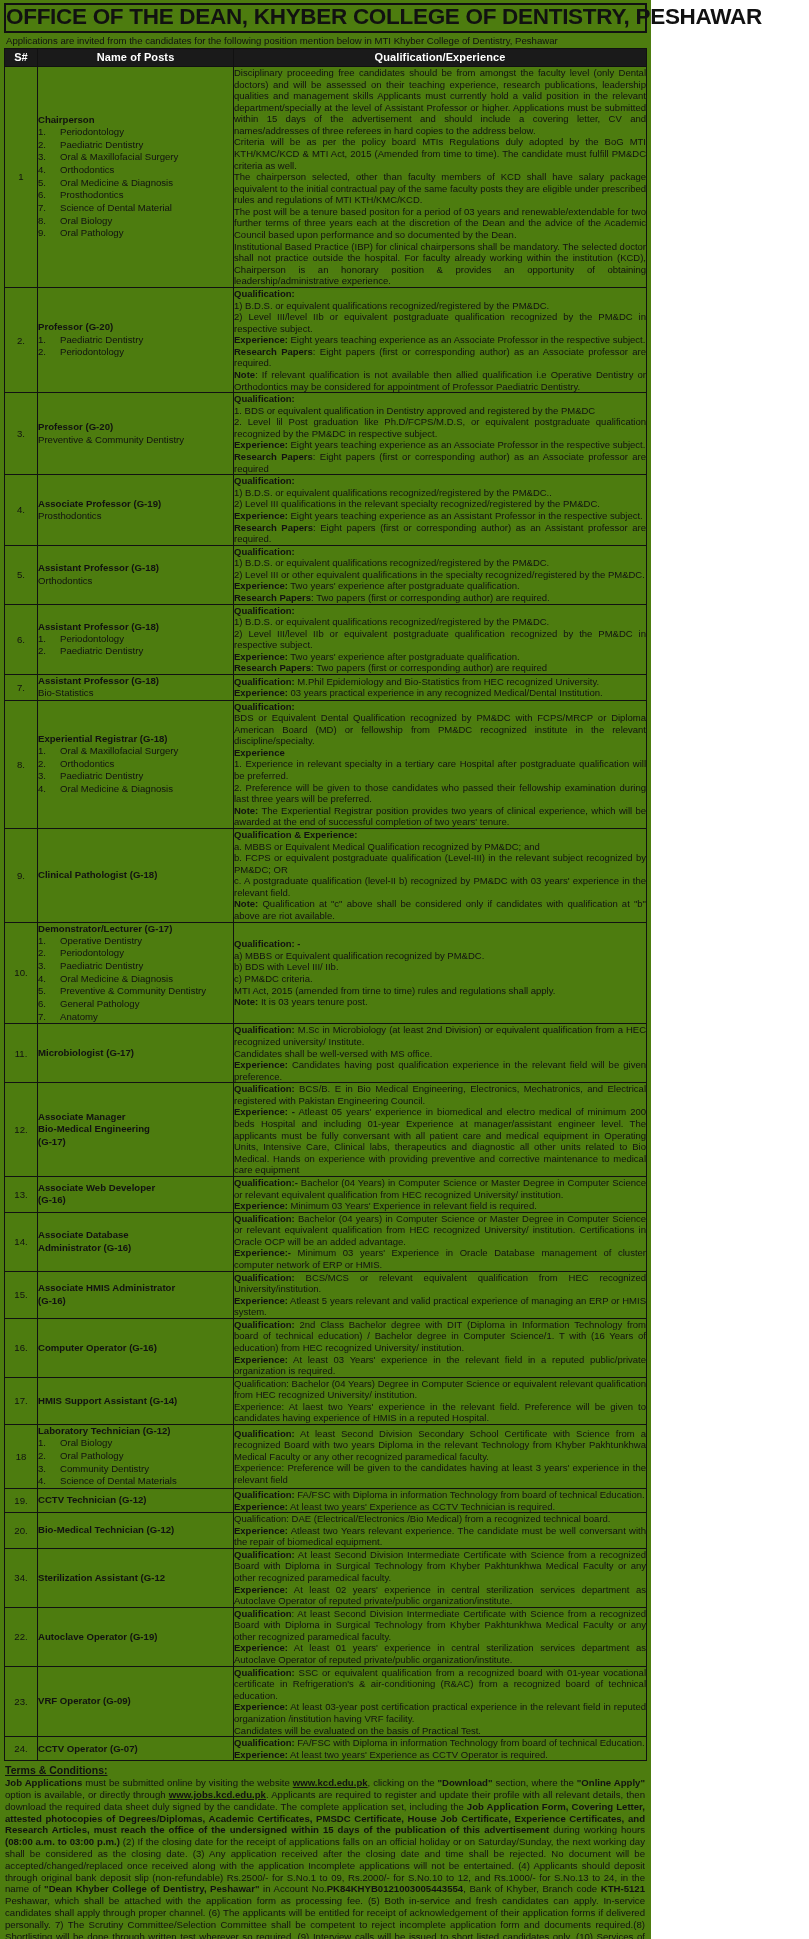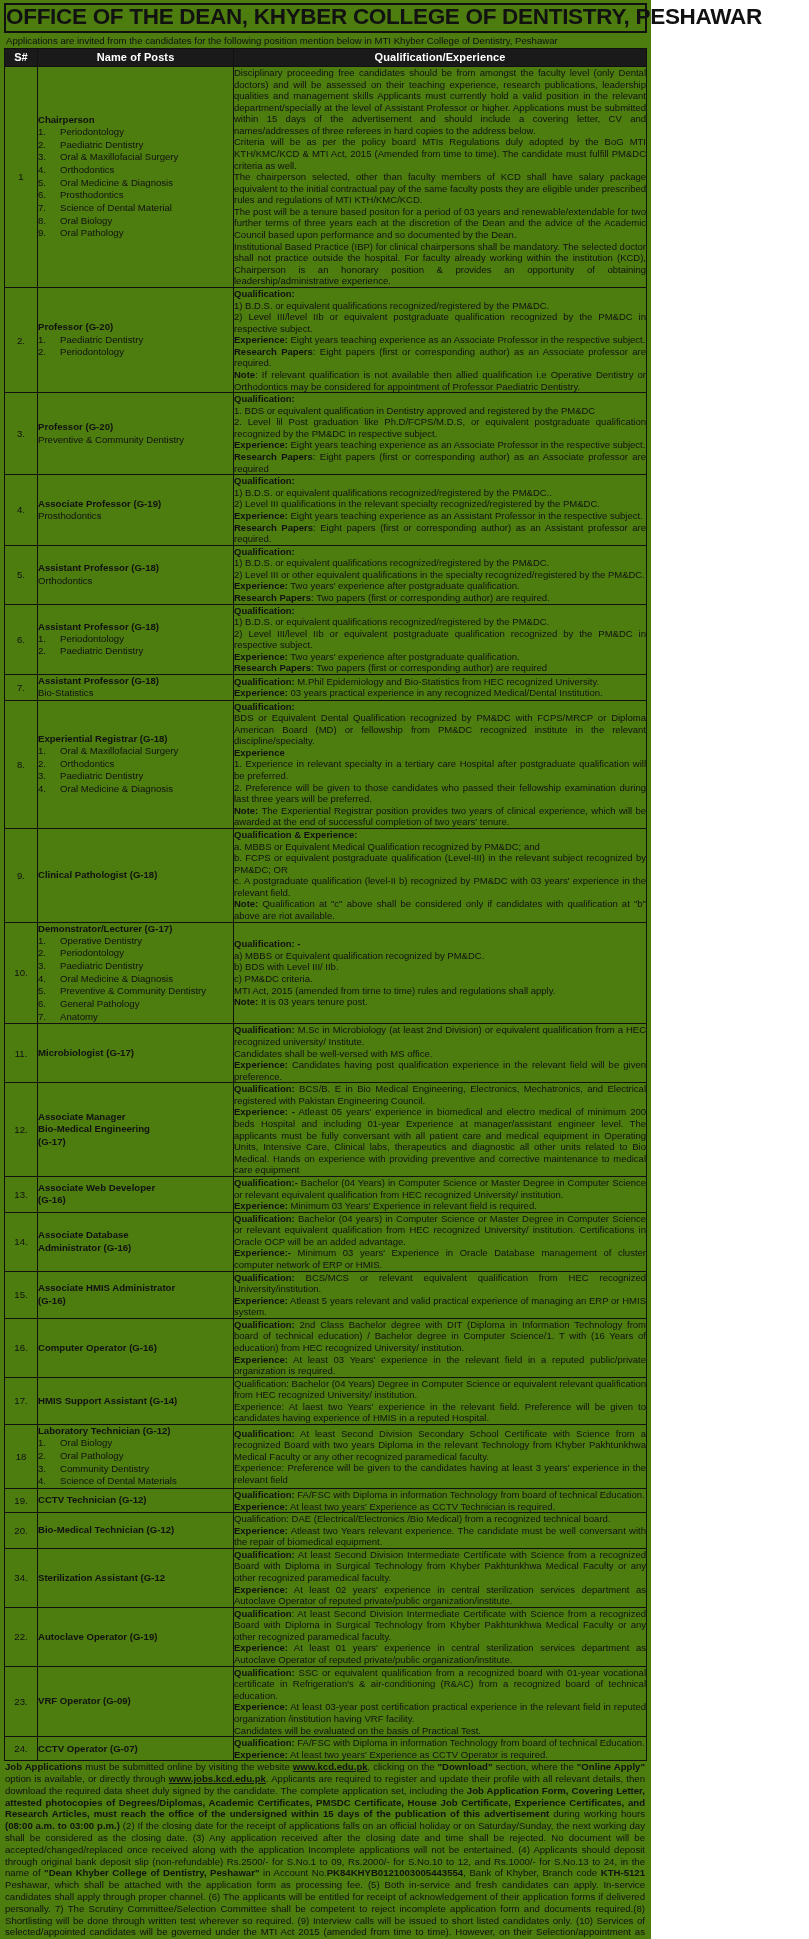--- a/index.html
+++ b/index.html
@@ -555,19 +555,20 @@
             <span class="post-title">CCTV Operator (G-07)</span>
           </td>
           <td class="qual">
             <p><span class="lbl-u">Qualification:</span> FA/FSC with Diploma in information Technology from board of technical Education.</p>
             <p><span class="lbl-u">Experience:</span> At least two years' Experience as CCTV Operator is required.</p>
           </td>
         </tr>
       </tbody>
   </table>
 
+  <div class="terms-head">Terms &amp; Conditions:</div>
   <div class="terms-body" id="terms-body"><b>Job Applications</b> must be submitted online by visiting the website <b class="u">www.kcd.edu.pk</b>, clicking on the <b>"Download"</b> section, where the <b>"Online Apply"</b> option is available, or directly through <b class="u">www.jobs.kcd.edu.pk</b>. Applicants are required to register and update their profile with all relevant details, then download the required data sheet duly signed by the candidate. The complete application set, including the <b>Job Application Form, Covering Letter, attested photocopies of Degrees/Diplomas, Academic Certificates, PMSDC Certificate, House Job Certificate, Experience Certificates, and Research Articles, must reach the office of the undersigned within 15 days of the publication of this advertisement</b> during working hours <b>(08:00 a.m. to 03:00 p.m.)</b> (2) If the closing date for the receipt of applications falls on an official holiday or on Saturday/Sunday, the next working day shall be considered as the closing date. (3) Any application received after the closing date and time shall be rejected. No document will be accepted/changed/replaced once received along with the application Incomplete applications will not be entertained. (4) Applicants should deposit through original bank deposit slip (non-refundable) Rs.2500/- for S.No.1 to 09, Rs.2000/- for S.No.10 to 12, and Rs.1000/- for S.No.13 to 24, in the name of <b>"Dean Khyber College of Dentistry, Peshawar"</b> in Account No.<b>PK84KHYB0121003005443554</b>, Bank of Khyber, Branch code <b>KTH-5121</b> Peshawar, which shall be attached with the application form as processing fee. (5) Both in-service and fresh candidates can apply. In-service candidates shall apply through proper channel. (6) The applicants will be entitled for receipt of acknowledgement of their application forms if delivered personally. 7) The Scrutiny Committee/Selection Committee shall be competent to reject incomplete application form and documents required.(8) Shortlisting will be done through written test wherever so required. (9) Interview calls will be issued to short listed candidates only. (10) Services of selected/appointed candidates will be governed under the MTI Act 2015 (amended from time to time). However, on their Selection/appointment as "MTI Employee" they will have to resign from Govt. Service if any. (11) The competent authority reserves the rights to increase, decrease the number of posts or not to fill as per requirement of the institution. (12). Quota will be observed as per law. (13) Any candidates may be disqualified and /or excluded from interview if he/she was: Convicted by court of law. (a) Dismissed from public service (b) Knowingly furnishes any false information (c) Suppresses any information which may lead to his/her disqualification (d) Attempts to obtain support for his/her candidature by improper means (e) Submitted forged certificates. (f)Tempered with the entry in his/her age or academic/experience certificates (g) Misbehaves in the interview. (14) Original documents should be produced at the time of interview. (15) KCD is an equal opportunity provider. (16) No TA/DA is allowed for test/interview.</div>
 
   <div class="footer">
     <span class="dean">DEAN</span><span class="rest">, KHYBER COLLEGE OF DENTISTRY PESHAWAR</span>
   </div>
 
 </div>
 
 </body></html>

